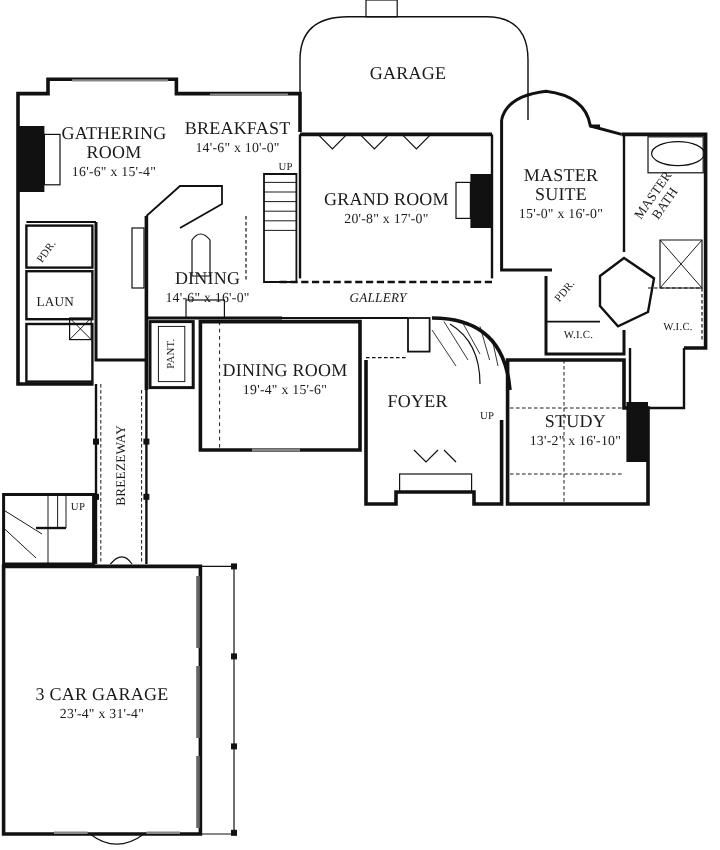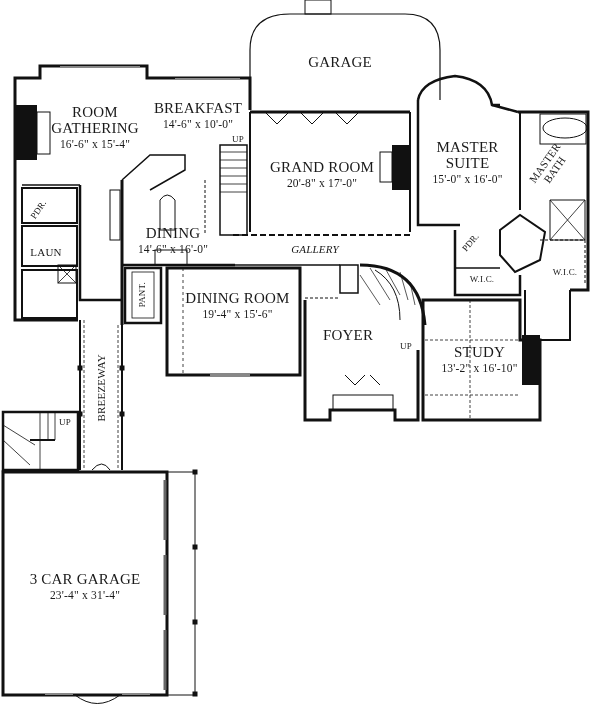--- a/index.html
+++ b/index.html
@@ -124,22 +124,22 @@
     <path d="M75,695 Q97,712 120,695" stroke-width="1"></path>
     <path d="M45,694 h28 M122,694 h28" stroke="#888" stroke-width="2"></path>
   </g>
 </svg>
 
 <div class="lbl" style="left:290px;top:55px;width:100px;">
   <span class="nm">GARAGE</span>
 </div>
 
 <div class="lbl" style="left:40px;top:105px;width:110px;">
+  <span class="nm">GATHERING</span>
   <span class="nm">ROOM</span>
-  <span class="nm">GATHERING</span>
   <span class="dm">16'-6" x 15'-4"</span>
 </div>
 
 <div class="lbl" style="left:148px;top:101px;width:100px;">
   <span class="nm">BREAKFAST</span>
   <span class="dm">14'-6" x 10'-0"</span>
 </div>
 
 <div class="lbl xs" style="left:228px;top:135px;width:20px;">UP</div>
 
@@ -159,21 +159,21 @@
   <span class="sm" style="display:block">BATH</span>
 </div>
 
 <div class="lbl" style="left:118px;top:226px;width:110px;">
   <span class="nm">DINING</span>
   <span class="dm">14'-6" x 16'-0"</span>
 </div>
 
 <div class="lbl sm" style="left:275px;top:244px;width:80px;font-style:italic;">GALLERY</div>
 
-<div class="lbl" style="left:175px;top:291px;width:125px;font-family:Liberation Serif, serif;">
+<div class="lbl" style="left:175px;top:302px;width:125px;font-family:Liberation Serif, serif;">
   <span class="nm">DINING ROOM</span>
   <span class="dm">19'-4" x 15'-6"</span>
 </div>
 
 <div class="lbl" style="left:313px;top:328px;width:70px;">
   <span class="nm">FOYER</span>
 </div>
 
 <div class="lbl xs" style="left:396px;top:342px;width:20px;">UP</div>
 

